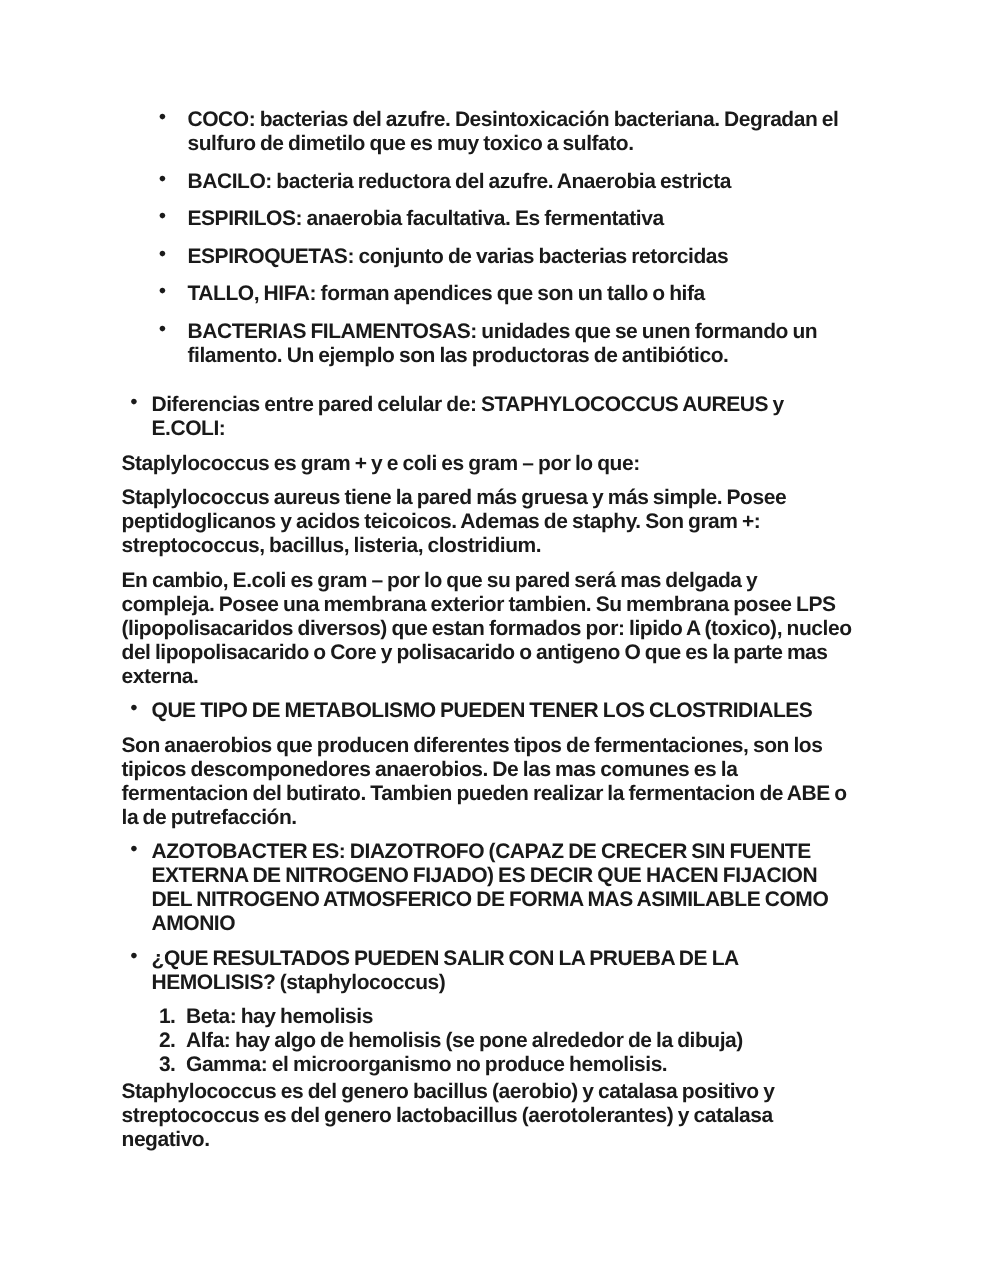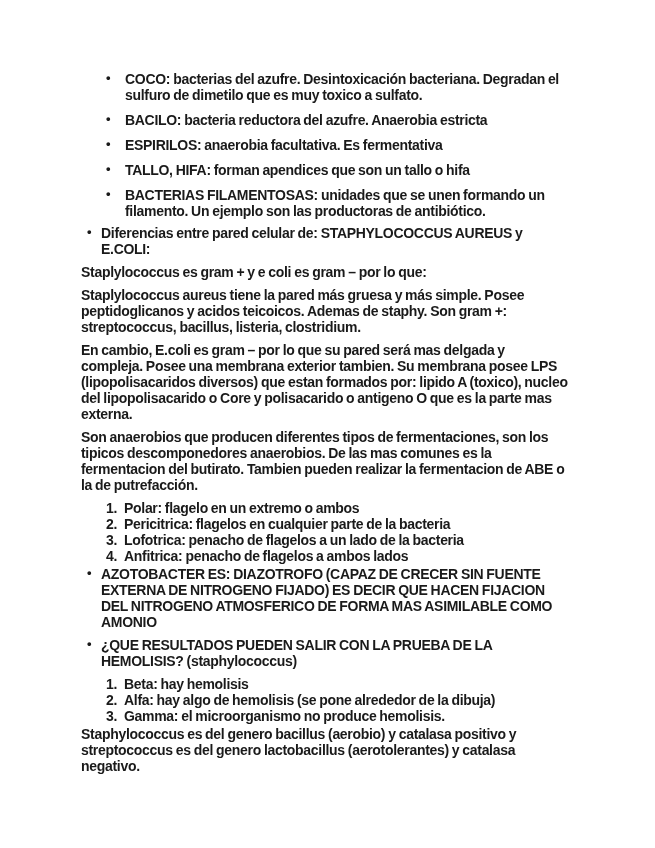--- a/index.html
+++ b/index.html
@@ -54,21 +54,21 @@
     padding-left: 20px;
     margin: 0 0 7px 0;
   }
   .sec-heading::before {
     content: "\2022";
     position: absolute;
     left: 6px;
     top: -1px;
     font-size: 13px;
   }
-  .mt-big   { margin-top: 6px; }
+  .mt-big   { margin-top: 17px; }
   .mt-small { margin-top: 1px; }
 
   p.para {
     margin: 0 0 7px 0;
   }
   p.para:last-child { margin-bottom: 4px; }
 
   ol.numlist {
     margin: 0 0 2px 0;
     padding: 0 0 0 39px;
@@ -83,37 +83,33 @@
 </head>
 <body>
 
 <div class="page">
   <div class="content">
 
     <ul class="morph">
       <li>COCO: bacterias del azufre. Desintoxicación bacteriana. Degradan el sulfuro de dimetilo que es muy toxico a sulfato.</li>
       <li>BACILO: bacteria reductora del azufre. Anaerobia estricta</li>
       <li>ESPIRILOS: anaerobia facultativa. Es fermentativa</li>
+      <li>ESPIROQUETAS: conjunto de varias bacterias retorcidas</li>
       <li>TALLO, HIFA: forman apendices que son un tallo o hifa</li>
       <li>BACTERIAS FILAMENTOSAS: unidades que se unen formando un filamento. Un ejemplo son las productoras de antibiótico.</li>
     </ul>
 
     <div class="sec-heading mt-big">Diferencias entre pared celular de: STAPHYLOCOCCUS AUREUS y E.COLI:</div>
     <p class="para">Staplylococcus es gram + y e coli es gram – por lo que:</p>
     <p class="para">Staplylococcus aureus tiene la pared más gruesa y más simple. Posee peptidoglicanos y acidos teicoicos. Ademas de staphy. Son gram +: streptococcus, bacillus, listeria, clostridium.</p>
     <p class="para">En cambio, E.coli es gram – por lo que su pared será mas delgada y compleja. Posee una membrana exterior tambien. Su membrana posee LPS (lipopolisacaridos diversos) que estan formados por: lipido A (toxico), nucleo del lipopolisacarido o Core y polisacarido o antigeno O que es la parte mas externa.</p>
 
+    <div class="sec-heading mt-small">QUE TIPO DE METABOLISMO PUEDEN TENER LOS CLOSTRIDIALES</div>
     <p class="para">Son anaerobios que producen diferentes tipos de fermentaciones, son los tipicos descomponedores anaerobios. De las mas comunes es la fermentacion del butirato. Tambien pueden realizar la fermentacion de ABE o la de putrefacción.</p>
 
-    <ol class="numlist">
-      <li>Polar: flagelo en un extremo o ambos</li>
-      <li>Pericitrica: flagelos en cualquier parte de la bacteria</li>
-      <li>Lofotrica: penacho de flagelos a un lado de la bacteria</li>
-      <li>Anfitrica: penacho de flagelos a ambos lados</li>
-    </ol>
 
     <div class="sec-heading mt-small">AZOTOBACTER ES: DIAZOTROFO (CAPAZ DE CRECER SIN FUENTE EXTERNA DE NITROGENO FIJADO) ES DECIR QUE HACEN FIJACION DEL NITROGENO ATMOSFERICO DE FORMA MAS ASIMILABLE COMO AMONIO</div>
 
     <div class="sec-heading mt-small">¿QUE RESULTADOS PUEDEN SALIR CON LA PRUEBA DE LA HEMOLISIS? (staphylococcus)</div>
     <ol class="numlist ol-hemolisis">
       <li>Beta: hay hemolisis</li>
       <li>Alfa: hay algo de hemolisis (se pone alrededor de la dibuja)</li>
       <li>Gamma: el microorganismo no produce hemolisis.</li>
     </ol>
 

